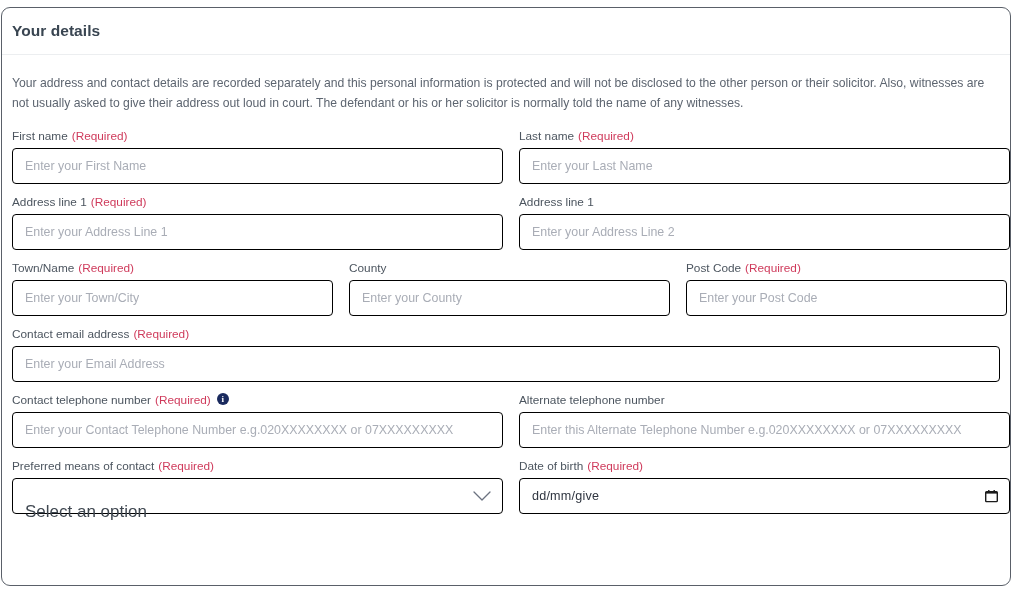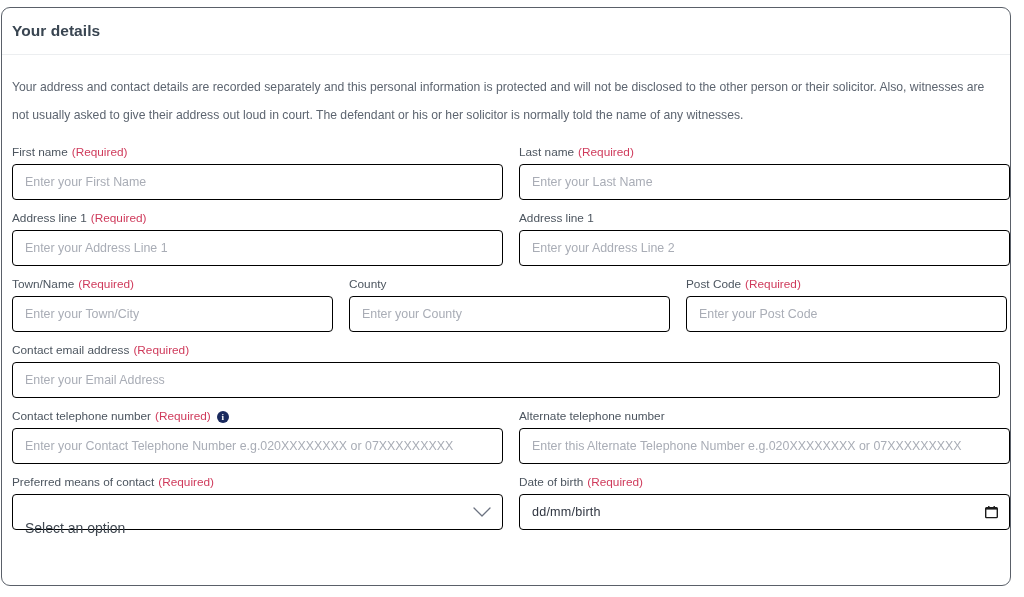--- a/index.html
+++ b/index.html
@@ -41,38 +41,38 @@
     color: #394551;
     letter-spacing: 0.05px;
   }
 
   .card-body {
     padding: 18px 10px 0 10px;
   }
 
   .intro {
     font-size: 12.2px;
-    line-height: 28px;
+    line-height: 20px;
     color: #5d6570;
     margin: 0 0 16px 0;
     max-width: 975px;
   }
 
   .row {
     display: flex;
     gap: 16px;
     margin-bottom: 11px;
   }
   .row.cols2 > .field { width: 491px; flex: 0 0 491px; }
   .row.cols3 > .field { width: 321px; flex: 0 0 321px; }
   .row.cols1 > .field { width: 988px; flex: 0 0 988px; }
 
   .field-label {
     display: flex;
-    align-items: flex-end;
+    align-items: flex-start;
     font-size: 11.8px;
     color: #4c555f;
     margin-bottom: 5px;
     white-space: nowrap;
   }
   .label-text { color: #4c555f; }
   .required {
     color: #cf3a5b;
     margin-left: 4px;
   }
@@ -109,21 +109,21 @@
     font-size: 12.4px;
   }
   .control .placeholder {
     color: #a9adb6;
     font-size: 12.4px;
     white-space: nowrap;
     overflow: hidden;
   }
   .control.select .value {
     color: #3f4750;
-    font-size: 14px;
+    font-size: 17px;
     margin-top: 32px;
   }
   .control.date .value {
     color: #2f3540;
     font-size: 12.6px;
     letter-spacing: 0.2px;
   }
 
   .chevron {
     position: absolute;
@@ -274,21 +274,21 @@
             </svg>
           </span>
         </div>
       </div>
       <div class="field">
         <div class="field-label">
           <span class="label-text">Date of birth</span>
           <span class="required">(Required)</span>
         </div>
         <div class="control date">
-          <span class="value">dd/mm/birth</span>
+          <span class="value">dd/mm/give</span>
           <span class="cal-icon">
             <svg viewBox="0 0 13 13" width="13" height="13" xmlns="http://www.w3.org/2000/svg">
               <rect x="0.7" y="2.2" width="11.6" height="10.1" rx="1" fill="none" stroke="#1b1b1b" stroke-width="1.4"></rect>
               <rect x="0.7" y="2.2" width="11.6" height="1.9" fill="#1b1b1b"></rect>
               <rect x="3.1" y="0.5" width="1.4" height="2.4" fill="#1b1b1b"></rect>
               <rect x="8.5" y="0.5" width="1.4" height="2.4" fill="#1b1b1b"></rect>
             </svg>
           </span>
         </div>
       </div>

